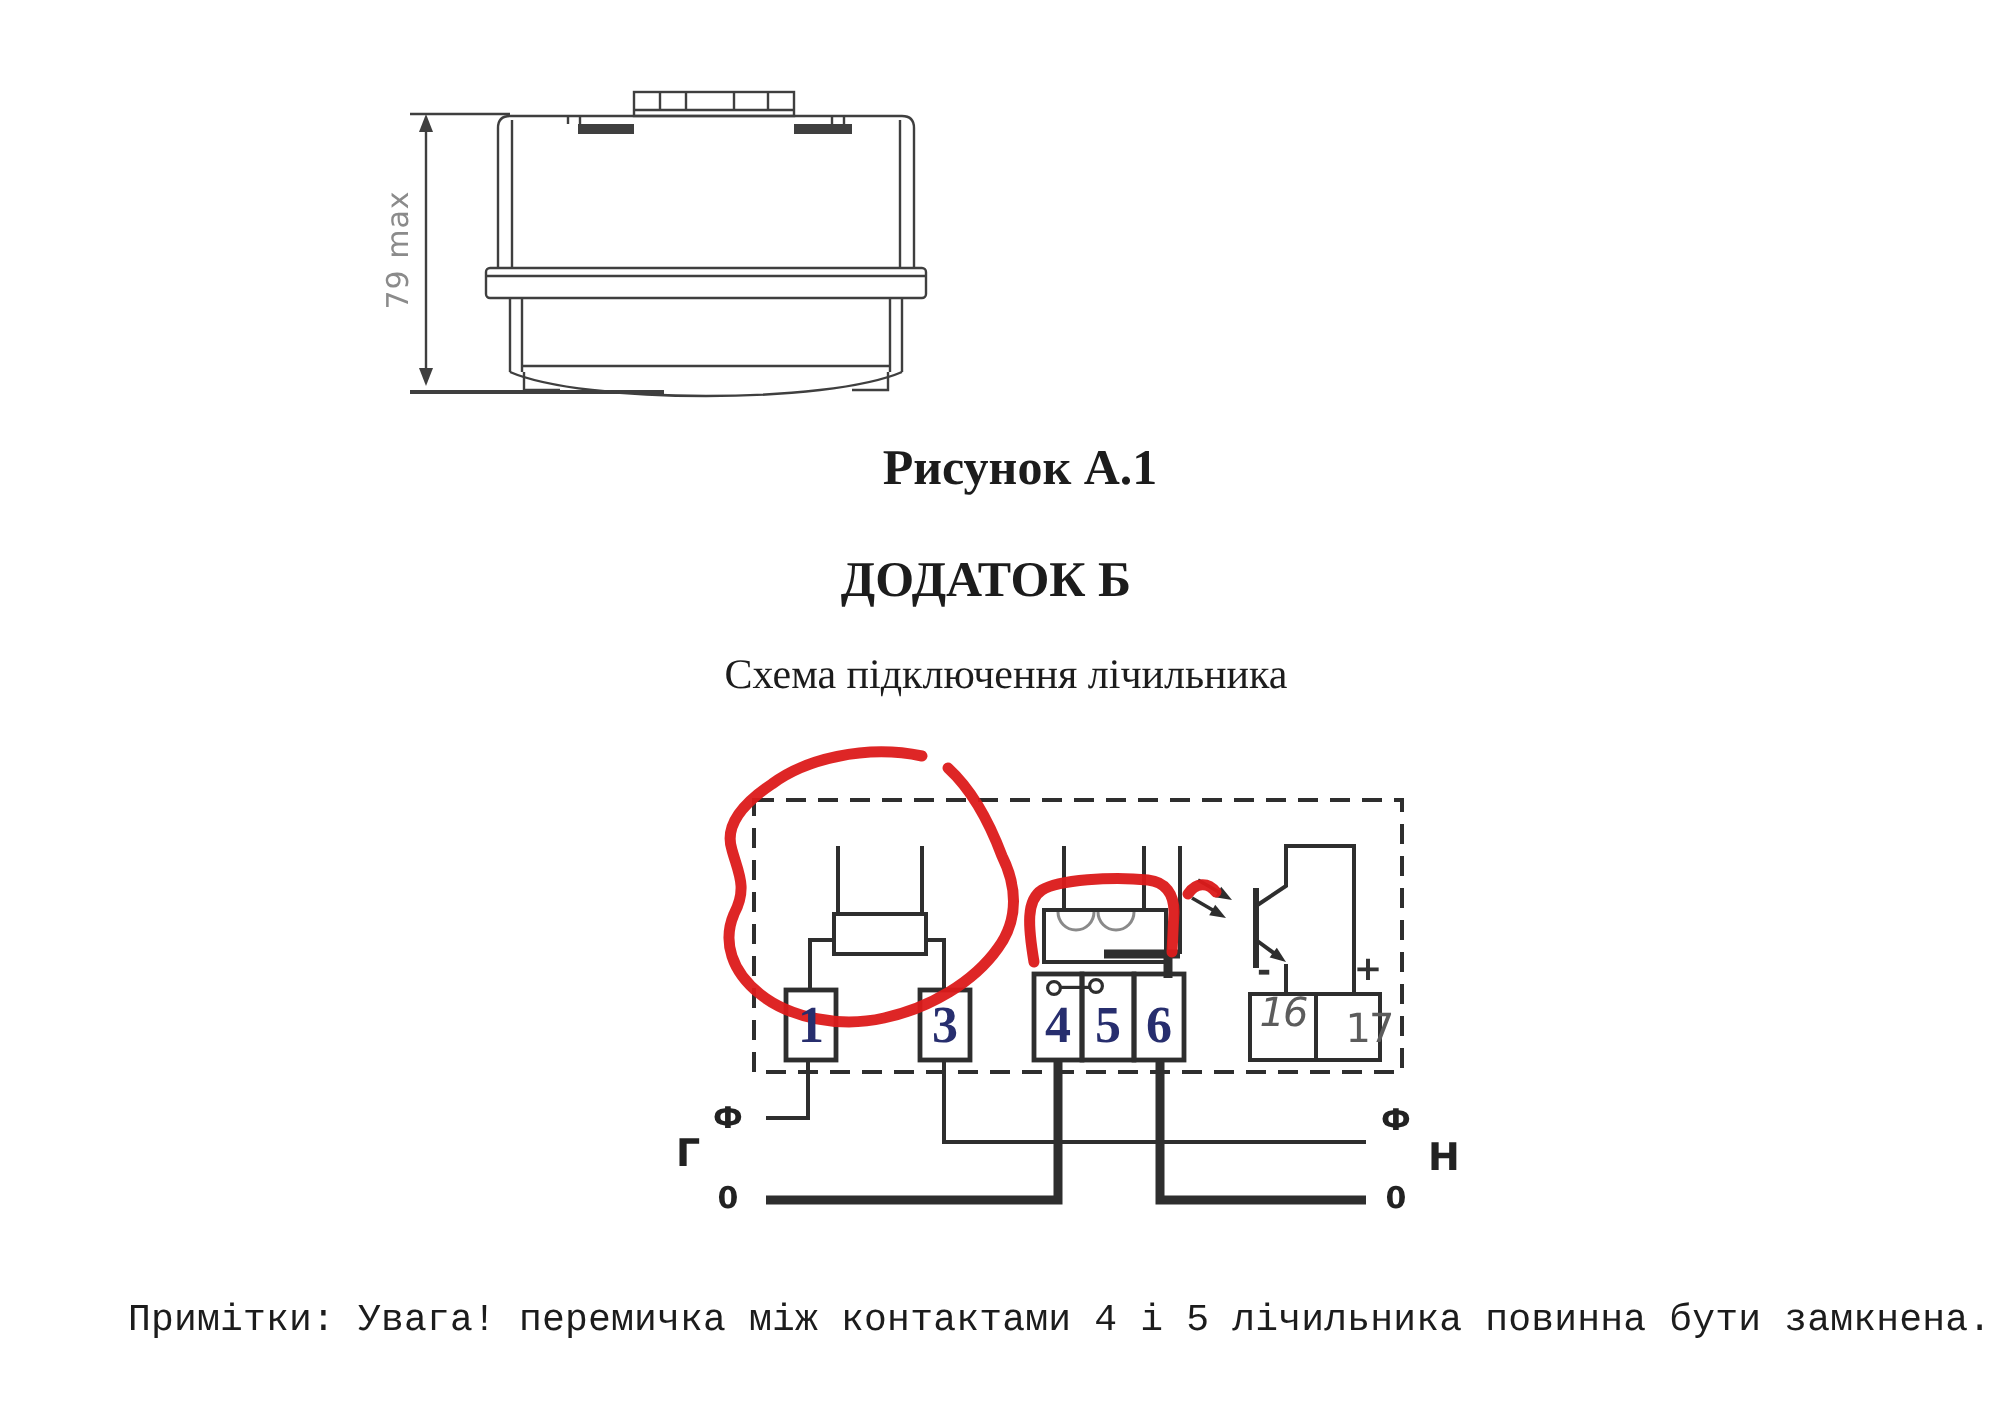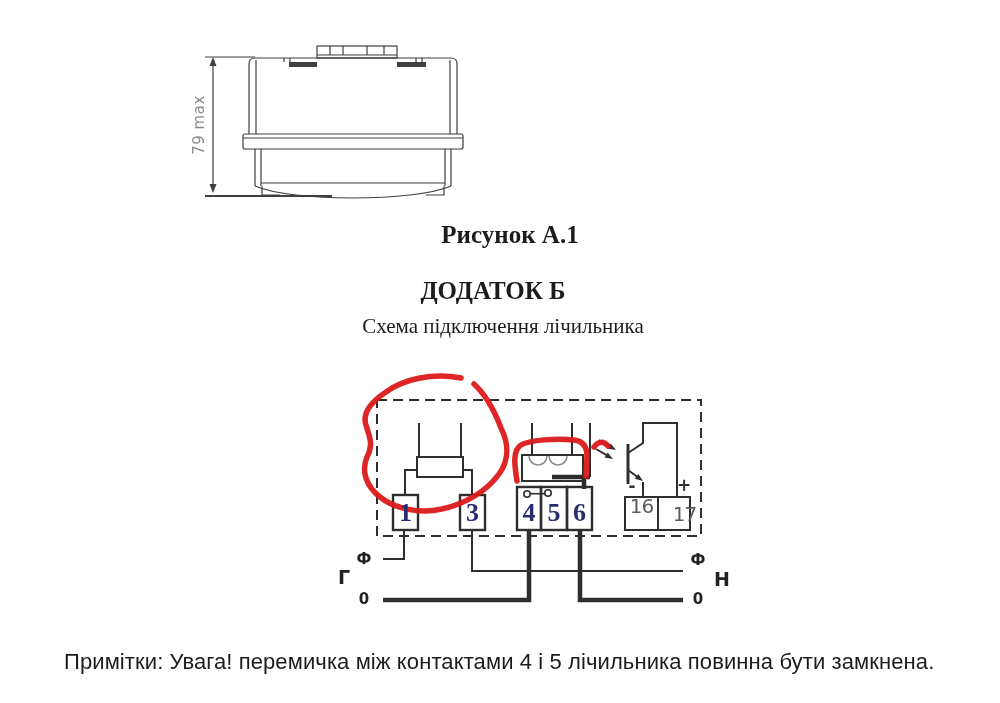--- a/index.html
+++ b/index.html
@@ -3,21 +3,21 @@
 <meta charset="utf-8">
 <style>
   html,body{margin:0;padding:0;background:#ffffff;}
   .page{position:relative;width:1000px;height:703px;background:#ffffff;overflow:hidden;
         font-family:"Liberation Serif", serif;color:#1c1c1c;}
   svg{position:absolute;left:0;top:0;}
   .txt{position:absolute;white-space:nowrap;}
   .center{transform:translateX(-50%);}
   .serif-bold{font-family:"Liberation Serif",serif;font-weight:bold;font-size:25px;}
   .serif{font-family:"Liberation Serif",serif;font-size:21px;}
-  .note{font-family:Liberation Sans, sans-serif;font-size:22px;letter-spacing:.1px;}
+  .note{font-family:Liberation Mono, monospace;font-size:19px;letter-spacing:.1px;}
   .dim-label{font-family:"DejaVu Sans",sans-serif;font-size:15px;color:#8b8b8b;
              letter-spacing:.5px;transform:translate(-50%,-50%) rotate(-90deg);}
   .term{position:absolute;display:flex;align-items:center;justify-content:center;
         font-family:"Liberation Serif",serif;font-weight:bold;font-size:26px;color:#272e6e;}
   .term-gray{position:absolute;display:flex;align-items:center;justify-content:center;
         font-family:"DejaVu Sans",sans-serif;font-size:20px;color:#5c5c5c;letter-spacing:-1px;}
   .wlabel{position:absolute;display:flex;align-items:center;justify-content:center;
         font-family:"DejaVu Sans",sans-serif;font-weight:bold;font-size:15px;color:#222;}
   .wlabel-big{position:absolute;display:flex;align-items:center;justify-content:center;
         font-family:"DejaVu Sans",sans-serif;font-weight:bold;font-size:19px;color:#222;}
@@ -143,28 +143,28 @@
     </g>
   </svg>
 
   <div class="txt dim-label" style="left:199px;top:125px;">79 max</div>
 
   <div class="txt center serif-bold" style="left:510px;top:221px;">Рисунок А.1</div>
 
   <div class="txt center serif-bold" style="left:493px;top:277px;">ДОДАТОК Б</div>
 
 
-  <div class="txt center serif" style="left:503px;top:314px;">Схема підключення лічильника</div>
+  <div class="txt center serif" style="left:503px;top:325px;">Схема підключення лічильника</div>
 
   <div class="term" style="left:393px;top:495px;width:25px;height:35px;">1</div>
   <div class="term" style="left:460px;top:495px;width:25px;height:35px;">3</div>
   <div class="term" style="left:517px;top:497px;width:24px;height:32px;">4</div>
   <div class="term" style="left:541px;top:497px;width:26px;height:32px;">5</div>
   <div class="term" style="left:567px;top:497px;width:25px;height:32px;">6</div>
-  <div class="term-gray" style="left:625px;top:497px;width:33px;height:18px;">16</div>
+  <div class="term-gray" style="left:625px;top:497px;width:33px;height:18px;font-style:italic;">16</div>
   <div class="term-gray" style="left:658px;top:497px;width:53px;height:33px;">17</div>
 
   <div class="pm" style="left:624px;top:479px;width:16px;height:14px;">-</div>
   <div class="pm" style="left:676px;top:478px;width:16px;height:14px;">+</div>
 
   <div class="wlabel" style="left:352px;top:550px;width:24px;height:17px;">Ф</div>
   <div class="wlabel-big" style="left:334px;top:567px;width:20px;height:20px;">Г</div>
   <div class="wlabel" style="left:352px;top:590px;width:24px;height:17px;">0</div>
 
   <div class="wlabel" style="left:686px;top:551px;width:24px;height:17px;">Ф</div>

